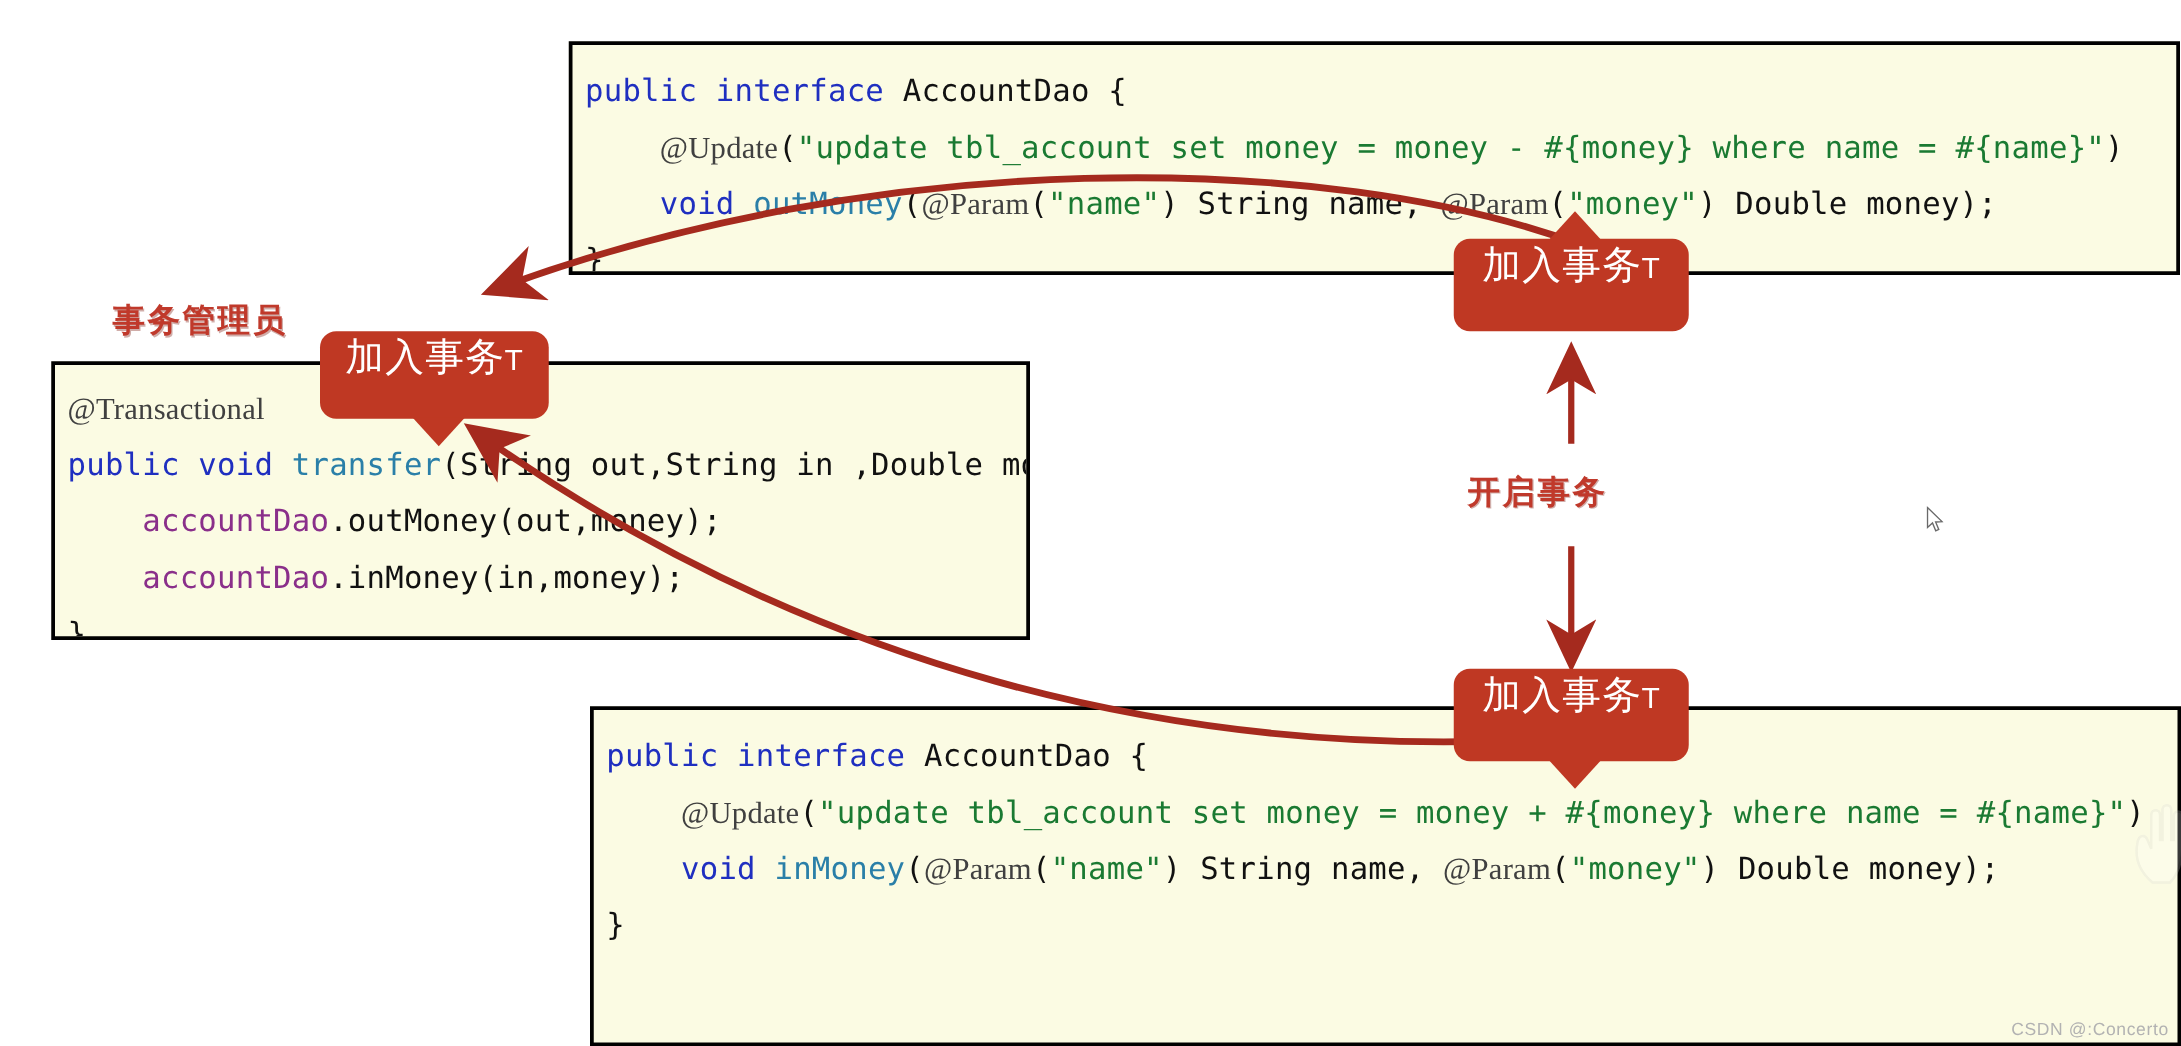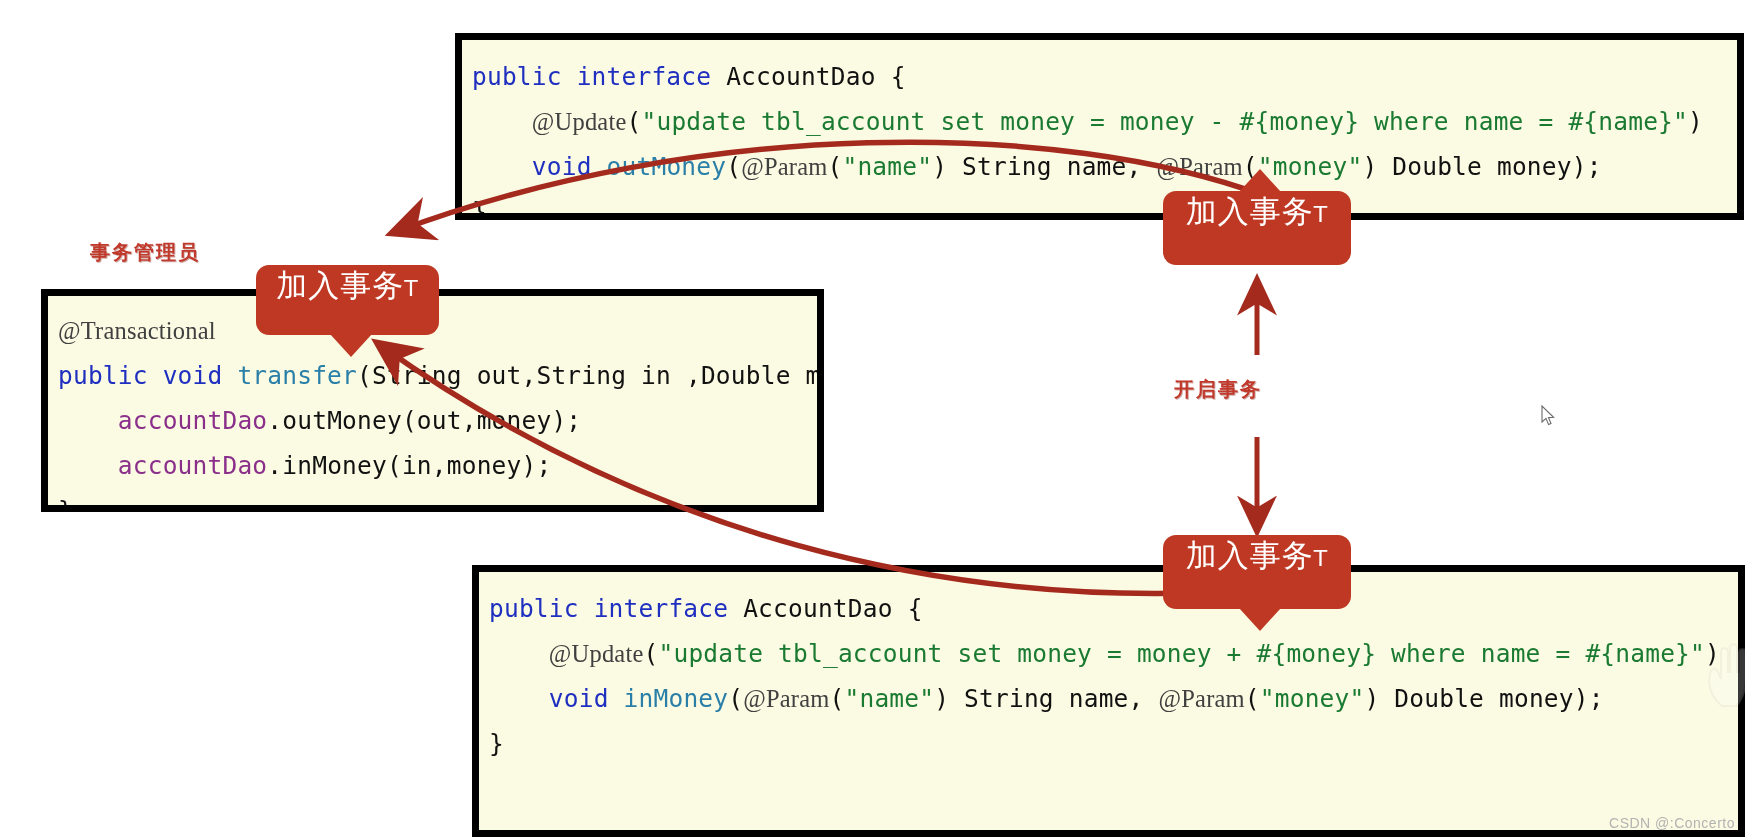--- a/index.html
+++ b/index.html
@@ -8,21 +8,21 @@
     background:#ffffff;
     font-family:"DejaVu Sans",sans-serif;
     position:relative;overflow:hidden;
   }
   #stage{position:absolute;left:0;top:0;width:1745px;height:837px;}
 
   
   .code-panel{
     position:absolute;
     background:#fbfbe3;
-    border:7px solid #000000;
+    border:3px solid #000000;
     box-sizing:border-box;
     font-family:"DejaVu Sans Mono","Liberation Mono",monospace;
     font-size:24.5px;
     line-height:45px;
     letter-spacing:.2px;
     white-space:pre;
     color:#111111;
     overflow:hidden;
   }
   .code-panel .ln{display:block;height:45px;}
@@ -76,21 +76,21 @@
   #badge-join-top .tail.up{left:76px;margin-left:0;}
   #badge-join-bottom{ left:1163px; top:535px; width:188px; height:74px;}
   #badge-join-bottom .tail.down{left:76px;margin-left:0;}
 
   
   .role-label{
     position:absolute;
     color:#c0392b;
     font-family:"DejaVu Sans","Liberation Sans",sans-serif;
     font-weight:bold;
-    font-size:20px;
+    font-size:26px;
     letter-spacing:2px;
     text-shadow:1px 1px 0 rgba(120,20,10,.35);
     white-space:nowrap;
     z-index:7;
   }
   #label-manager{ left:90px; top:239px;}
   #label-coordinator{ left:1174px; top:376px;}
 
   
   #arrows{position:absolute;left:0;top:0;width:1745px;height:837px;z-index:5;pointer-events:none;}

